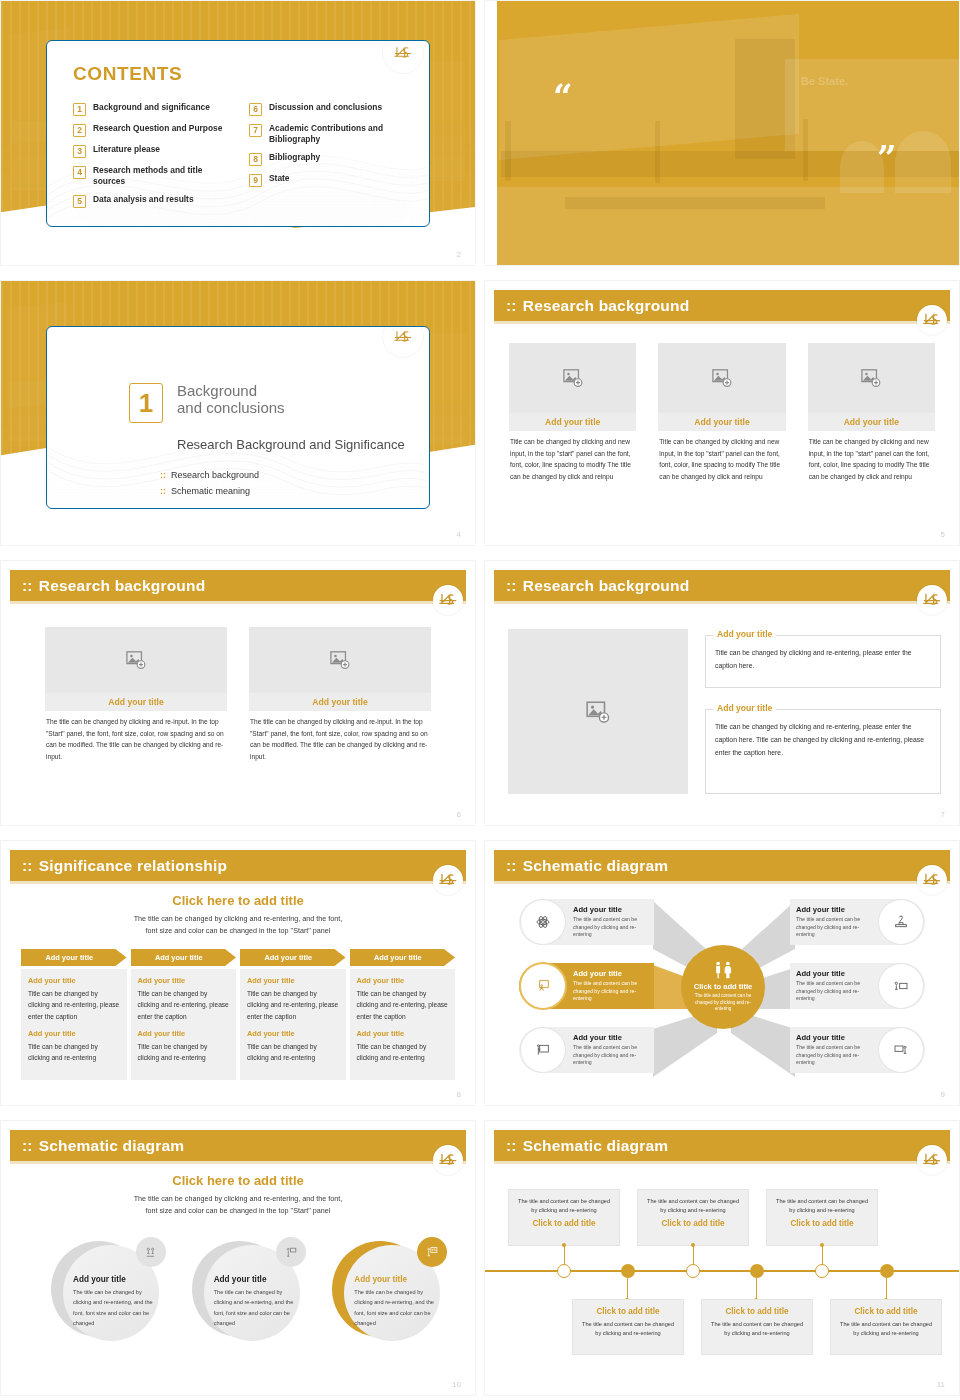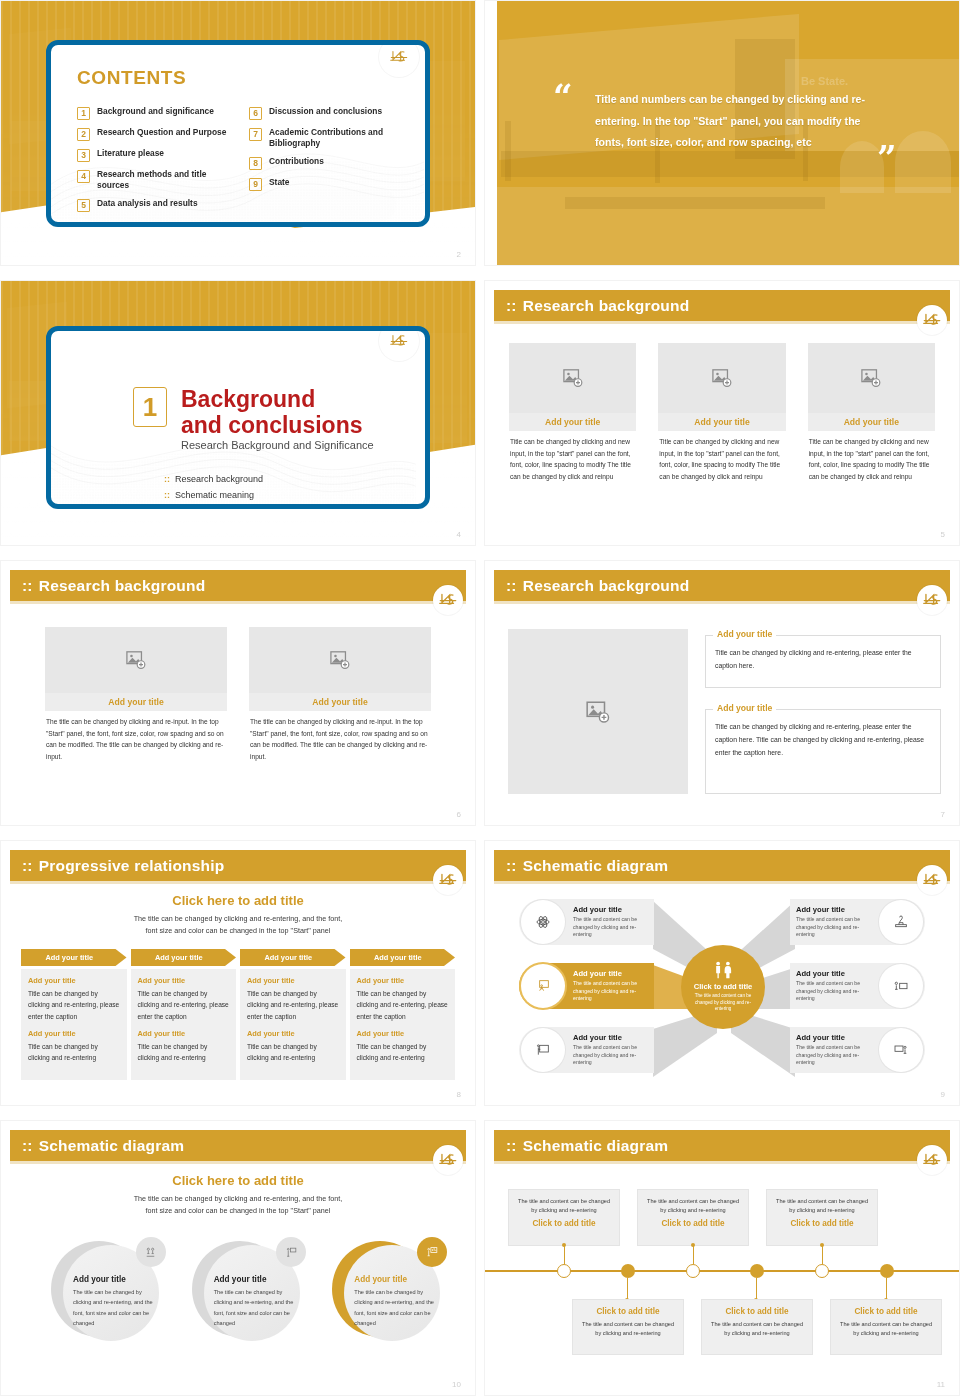--- a/index.html
+++ b/index.html
@@ -45,22 +45,22 @@
       linear-gradient(180deg, rgba(255,255,255,0) 40%, rgba(255,255,255,.25) 100%),
       repeating-linear-gradient(90deg, rgba(255,255,255,.5) 0 2px, rgba(255,255,255,0) 2px 9px);
   }
   .bldg-block{
     position:absolute; background:rgba(255,255,255,.17);
   }
 
   .whitecard{
     position:absolute;
     background:#fff;
-    border:5px solid #0369a1;
-    border-radius:12px;
+    border:1px solid #0369a1;
+    border-radius:6px;
     overflow:hidden;
   }
   .wave{
     position:absolute; left:0; right:0; bottom:0; height:58%;
     opacity:.55; pointer-events:none;
   }
 
   
   .hdr{
     position:absolute; left:9px; right:9px; top:9px; height:31px;
@@ -122,22 +122,22 @@
     line-height:2.05; left:110px; top:88px; width:275px;
     text-shadow:0 1px 1px rgba(140,100,10,.35);
   }
 
   
   .sec-num{
     width:34px;height:40px;border:1.6px solid #d6a331;border-radius:3px;
     color:#d19b28;font-size:26px;font-weight:bold;
     display:flex;align-items:center;justify-content:center;
   }
-  .sec-h{ font-size:23px;font-weight:bold;color:#b91c1c;line-height:1.12; }
-  .sec-sub{ font-size:11px;color:#4c4c4c;margin-top:0; }
+  .sec-h{ font-size:15px;font-weight:normal;color:#737373;line-height:1.12; }
+  .sec-sub{ font-size:13px;color:#4c4c4c;margin-top:20px; }
   .sec-li{ font-size:9px;color:#333;margin-top:6px; }
   .sec-li .cc{ color:#d3a02c; font-weight:bold; margin-right:5px; }
 
   
   .imgph{ background:#e7e7e7; display:flex;align-items:center;justify-content:center; }
   .imgph svg{ width:22px;height:20px; }
   .cardtitle{
     background:#ededed; text-align:center; color:#d19b28;
     font-weight:bold; font-size:8.6px; padding:4px 0;
   }
@@ -296,21 +296,21 @@
             <div class="toc-row">
               <div class="toc-num">6</div>
               <div class="toc-lbl">Discussion and conclusions</div>
             </div>
             <div class="toc-row">
               <div class="toc-num">7</div>
               <div class="toc-lbl" style="width:115px;">Academic Contributions and Bibliography</div>
             </div>
             <div class="toc-row">
               <div class="toc-num">8</div>
-              <div class="toc-lbl">Contributions</div>
+              <div class="toc-lbl">Bibliography</div>
             </div>
             <div class="toc-row">
               <div class="toc-num">9</div>
               <div class="toc-lbl">State</div>
             </div>
           </div>
         </div>
       </div>
 
       <div class="logo-badge" style="right:6px;top:-8px;width:40px;height:40px;">
@@ -337,21 +337,20 @@
       <div class="pb" style="left:0;top:186px;width:476px;height:80px;"></div>
       <div class="pd" style="left:80px;top:196px;width:260px;height:12px;"></div>
       <div class="pd" style="left:20px;top:120px;width:6px;height:60px;"></div>
       <div class="pd" style="left:170px;top:120px;width:5px;height:62px;"></div>
       <div class="pd" style="left:318px;top:118px;width:5px;height:62px;"></div>
       <div class="pb" style="left:355px;top:140px;width:44px;height:52px;border-radius:50% 50% 0 0;"></div>
       <div class="pb" style="left:410px;top:130px;width:56px;height:62px;border-radius:50% 50% 0 0;"></div>
       <div style="position:absolute;left:316px;top:74px;color:rgba(255,255,255,.22);font-size:11px;font-weight:bold;">Be State.</div>
     </div>
     <div class="qmark" style="left:68px;top:78px;">“</div>
-    <div class="qtext">Title and numbers can be changed by clicking and re-entering. In the top "Start" panel, you can modify the fonts, font size, color, and row spacing, etc</div>
     <div class="qmark" style="left:392px;top:140px;">”</div>
   </div>
 
   <div class="slide">
     <div class="angle-bg s3"></div>
     <div class="bldg-ghost">
       <div class="bldg-block" style="left:6px;top:24px;width:60px;height:100px;transform:skewY(-6deg);"></div>
       <div class="bldg-block" style="left:8px;top:100px;width:110px;height:60px;"></div>
       <div class="bldg-block" style="right:8px;top:52px;width:120px;height:110px;"></div>
       <div class="bldg-block" style="right:56px;top:76px;width:38px;height:72px;"></div>
@@ -545,21 +544,21 @@
     <div class="fbox" style="position:absolute;left:220px;right:18px;top:148px;height:85px;">
       <div class="flegend">Add your title</div>
       <p>Title can be changed by clicking and re-entering, please enter the caption here. Title can be changed by clicking and re-entering, please enter the caption here.</p>
     </div>
     <div class="pgnum">7</div>
   </div>
 
   <div class="slide">
     <div class="hdr">
       <span class="cc">::</span>
-      <span>Progressive relationship</span>
+      <span>Significance relationship</span>
     </div>
     <div class="hdr-line"></div>
     <div class="logo-badge">
       <svg viewBox="0 0 40 40">
         <g stroke="#c8962a" stroke-width="2.4" fill="none" stroke-linecap="round">
           <path d="M9 10 L9 25 L23 11 L23 26"></path>
           <path d="M29 11 C22 9, 18 16, 25 19 C32 22, 28 29, 20 27"></path>
           <path d="M6 21 L34 21"></path>
             <path d="M5 26 L30 26"></path>
         </g>

